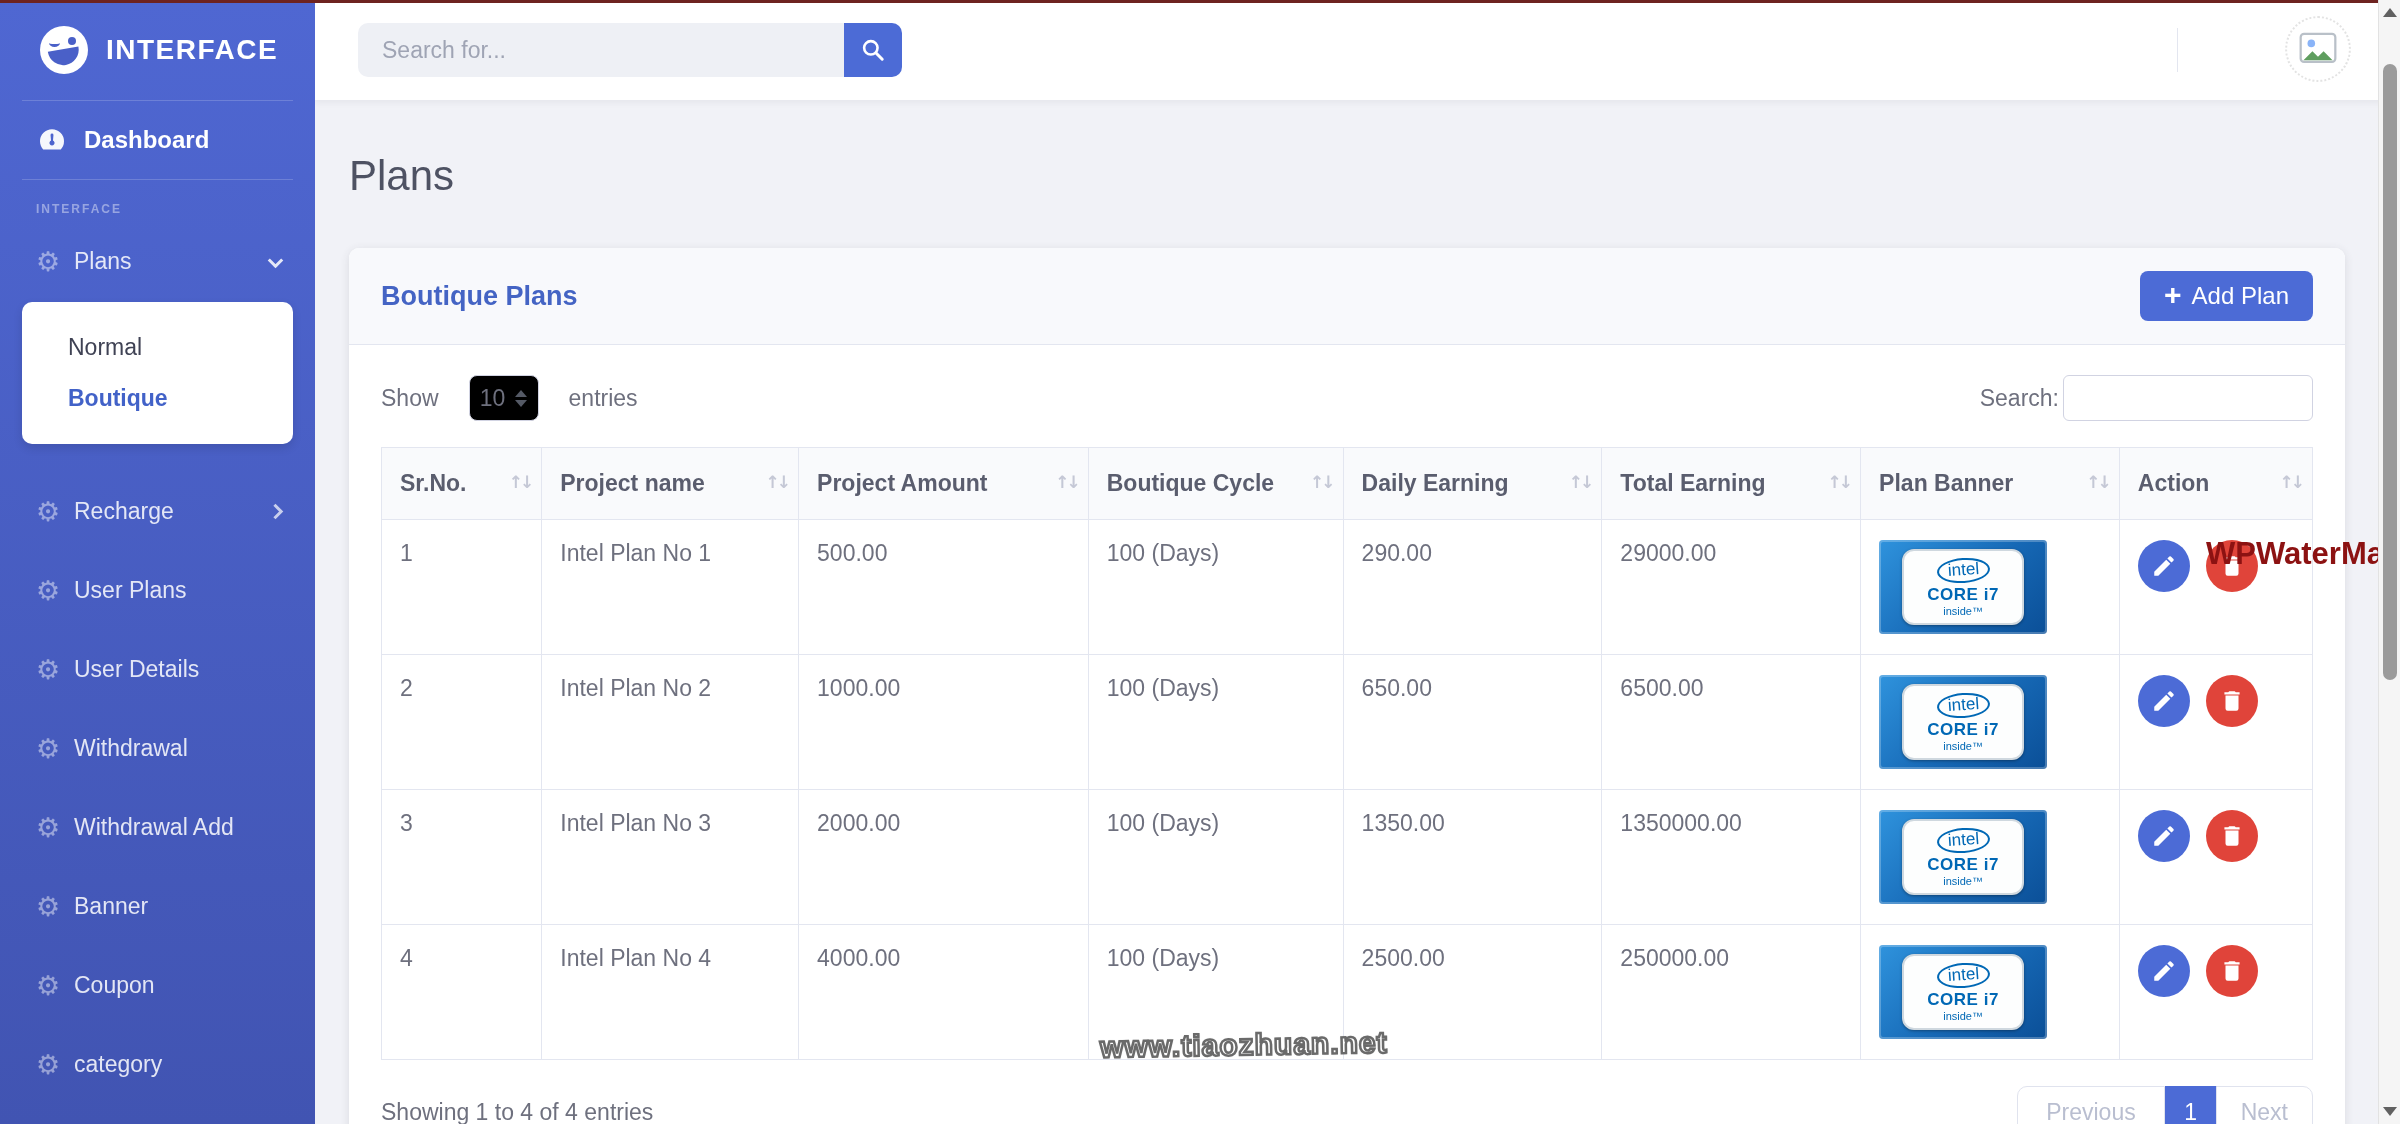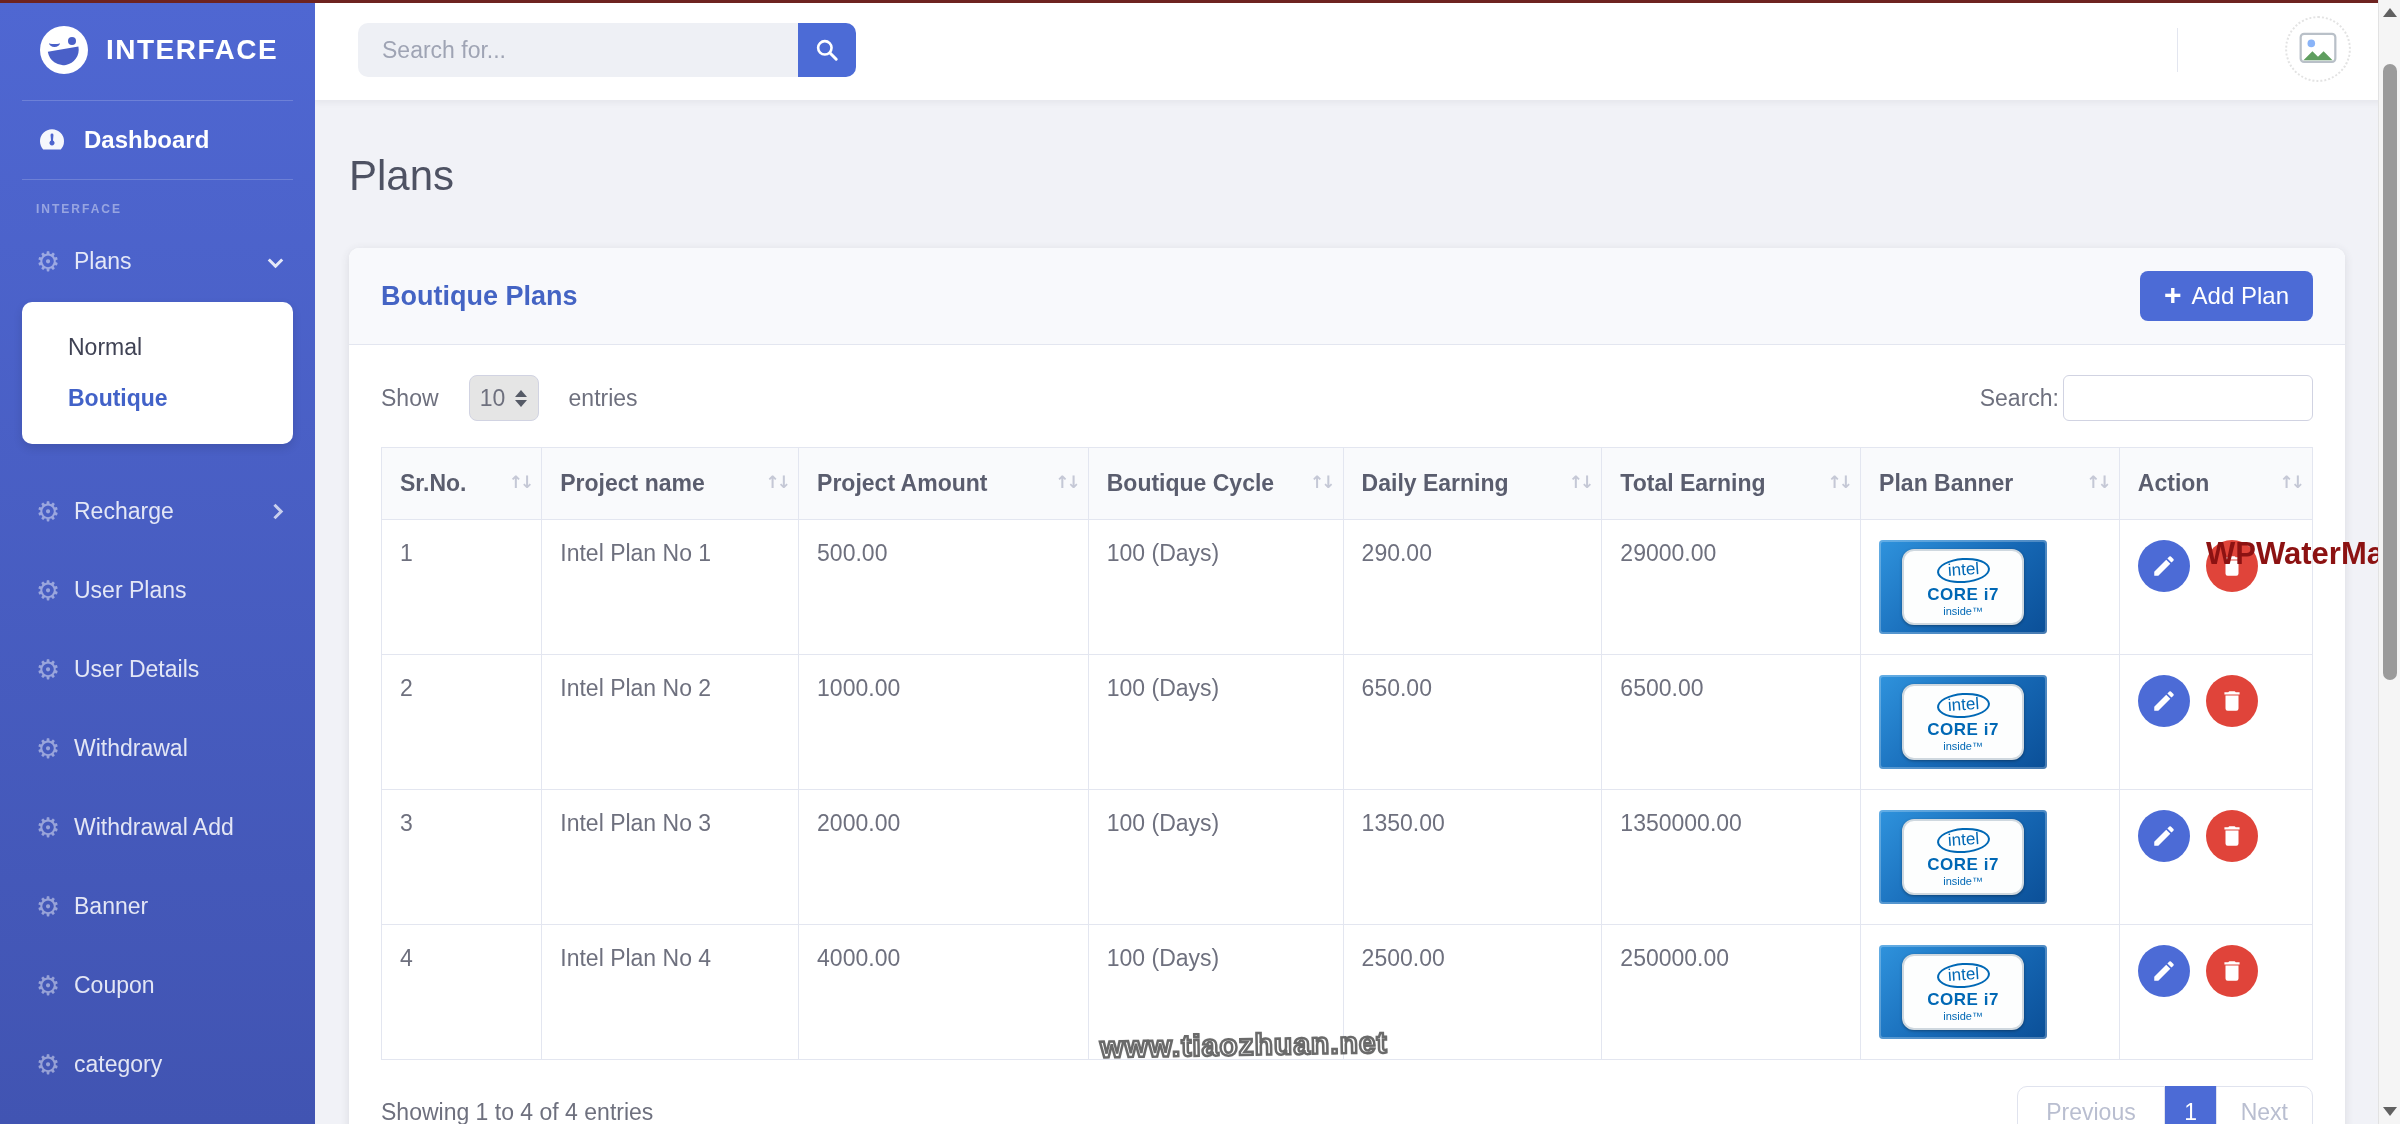--- a/index.html
+++ b/index.html
@@ -43,21 +43,21 @@
                 position:absolute; right:34px; }
   .submenu-card { background:#fff; border-radius:10px; margin:4px 22px 28px 22px;
                   padding:20px 0; box-shadow:0 4px 10px rgba(0,0,0,.12); }
   .submenu-item { display:block; padding:12px 0 12px 46px; font-size:23px; color:#3f4254; cursor:pointer; }
   .submenu-item.active { color:#4262c8; font-weight:700; }
 
   
   #topbar { position:absolute; left:315px; top:0; width:2085px; height:100px; background:#fff;
             box-shadow:0 3px 6px rgba(50,58,70,.06); z-index:5; }
   .search-group { position:absolute; left:43px; top:23px; height:54px; display:flex; }
-  .search-input { width:440px; height:54px; background:#eef0f5; border:none; outline:none;
+  .search-input { width:486px; height:54px; background:#eef0f5; border:none; outline:none;
                   border-radius:10px 0 0 10px; padding:0 24px; font-size:23px; color:#6e707e;
                   font-family:"Liberation Sans","DejaVu Sans",sans-serif; }
   .search-input::placeholder { color:#9fa4b4; }
   .search-btn { width:58px; height:54px; background:#4c6bd6; border:none; border-radius:0 10px 10px 0;
                 display:flex; align-items:center; justify-content:center; cursor:pointer; }
   .topbar-divider { position:absolute; left:1862px; top:28px; width:1px; height:44px; background:#e3e6f0; }
   .avatar-wrap { position:absolute; left:1970px; top:16px; width:66px; height:66px;
                  border:2px dotted #e3e3e3; border-radius:50%;
                  display:flex; align-items:center; justify-content:center; cursor:pointer; }
 
@@ -74,21 +74,21 @@
   .add-btn { display:flex; align-items:center; gap:10px; background:#4c6bd6; color:#fff;
              border:none; border-radius:8px; height:50px; padding:0 24px; font-size:24px;
              cursor:pointer; font-family:inherit; }
   .add-btn .plus { font-size:30px; font-weight:700; line-height:1; margin-top:-3px; }
 
   .card-body { padding:30px 32px 0 32px; }
   .controls-row { display:flex; align-items:center; justify-content:space-between; margin-bottom:26px; }
   .length-wrap { display:flex; align-items:center; gap:30px; font-size:23px; color:#6e707e; }
   .length-select { width:70px; height:46px; border:1px solid #d1d3e2; border-radius:8px;
                    display:flex; align-items:center; justify-content:center; gap:10px;
-                   font-size:23px; color:#6e707e; cursor:pointer; background:#e5e5e5; }
+                   font-size:23px; color:#6e707e; cursor:pointer; background:#000000; }
   .sel-arrows { display:flex; flex-direction:column; gap:3px; }
   .tri-up { width:0; height:0; border-left:6px solid transparent; border-right:6px solid transparent;
             border-bottom:7px solid #555a66; }
   .tri-down { width:0; height:0; border-left:6px solid transparent; border-right:6px solid transparent;
               border-top:7px solid #555a66; }
   .filter-wrap { display:flex; align-items:center; gap:4px; font-size:23px; color:#6e707e; }
   .filter-input { width:250px; height:46px; border:1px solid #d1d3e2; border-radius:6px;
                   padding:0 14px; font-size:22px; color:#3f4254; outline:none;
                   font-family:"Liberation Sans","DejaVu Sans",sans-serif; background:#fff; }
 

